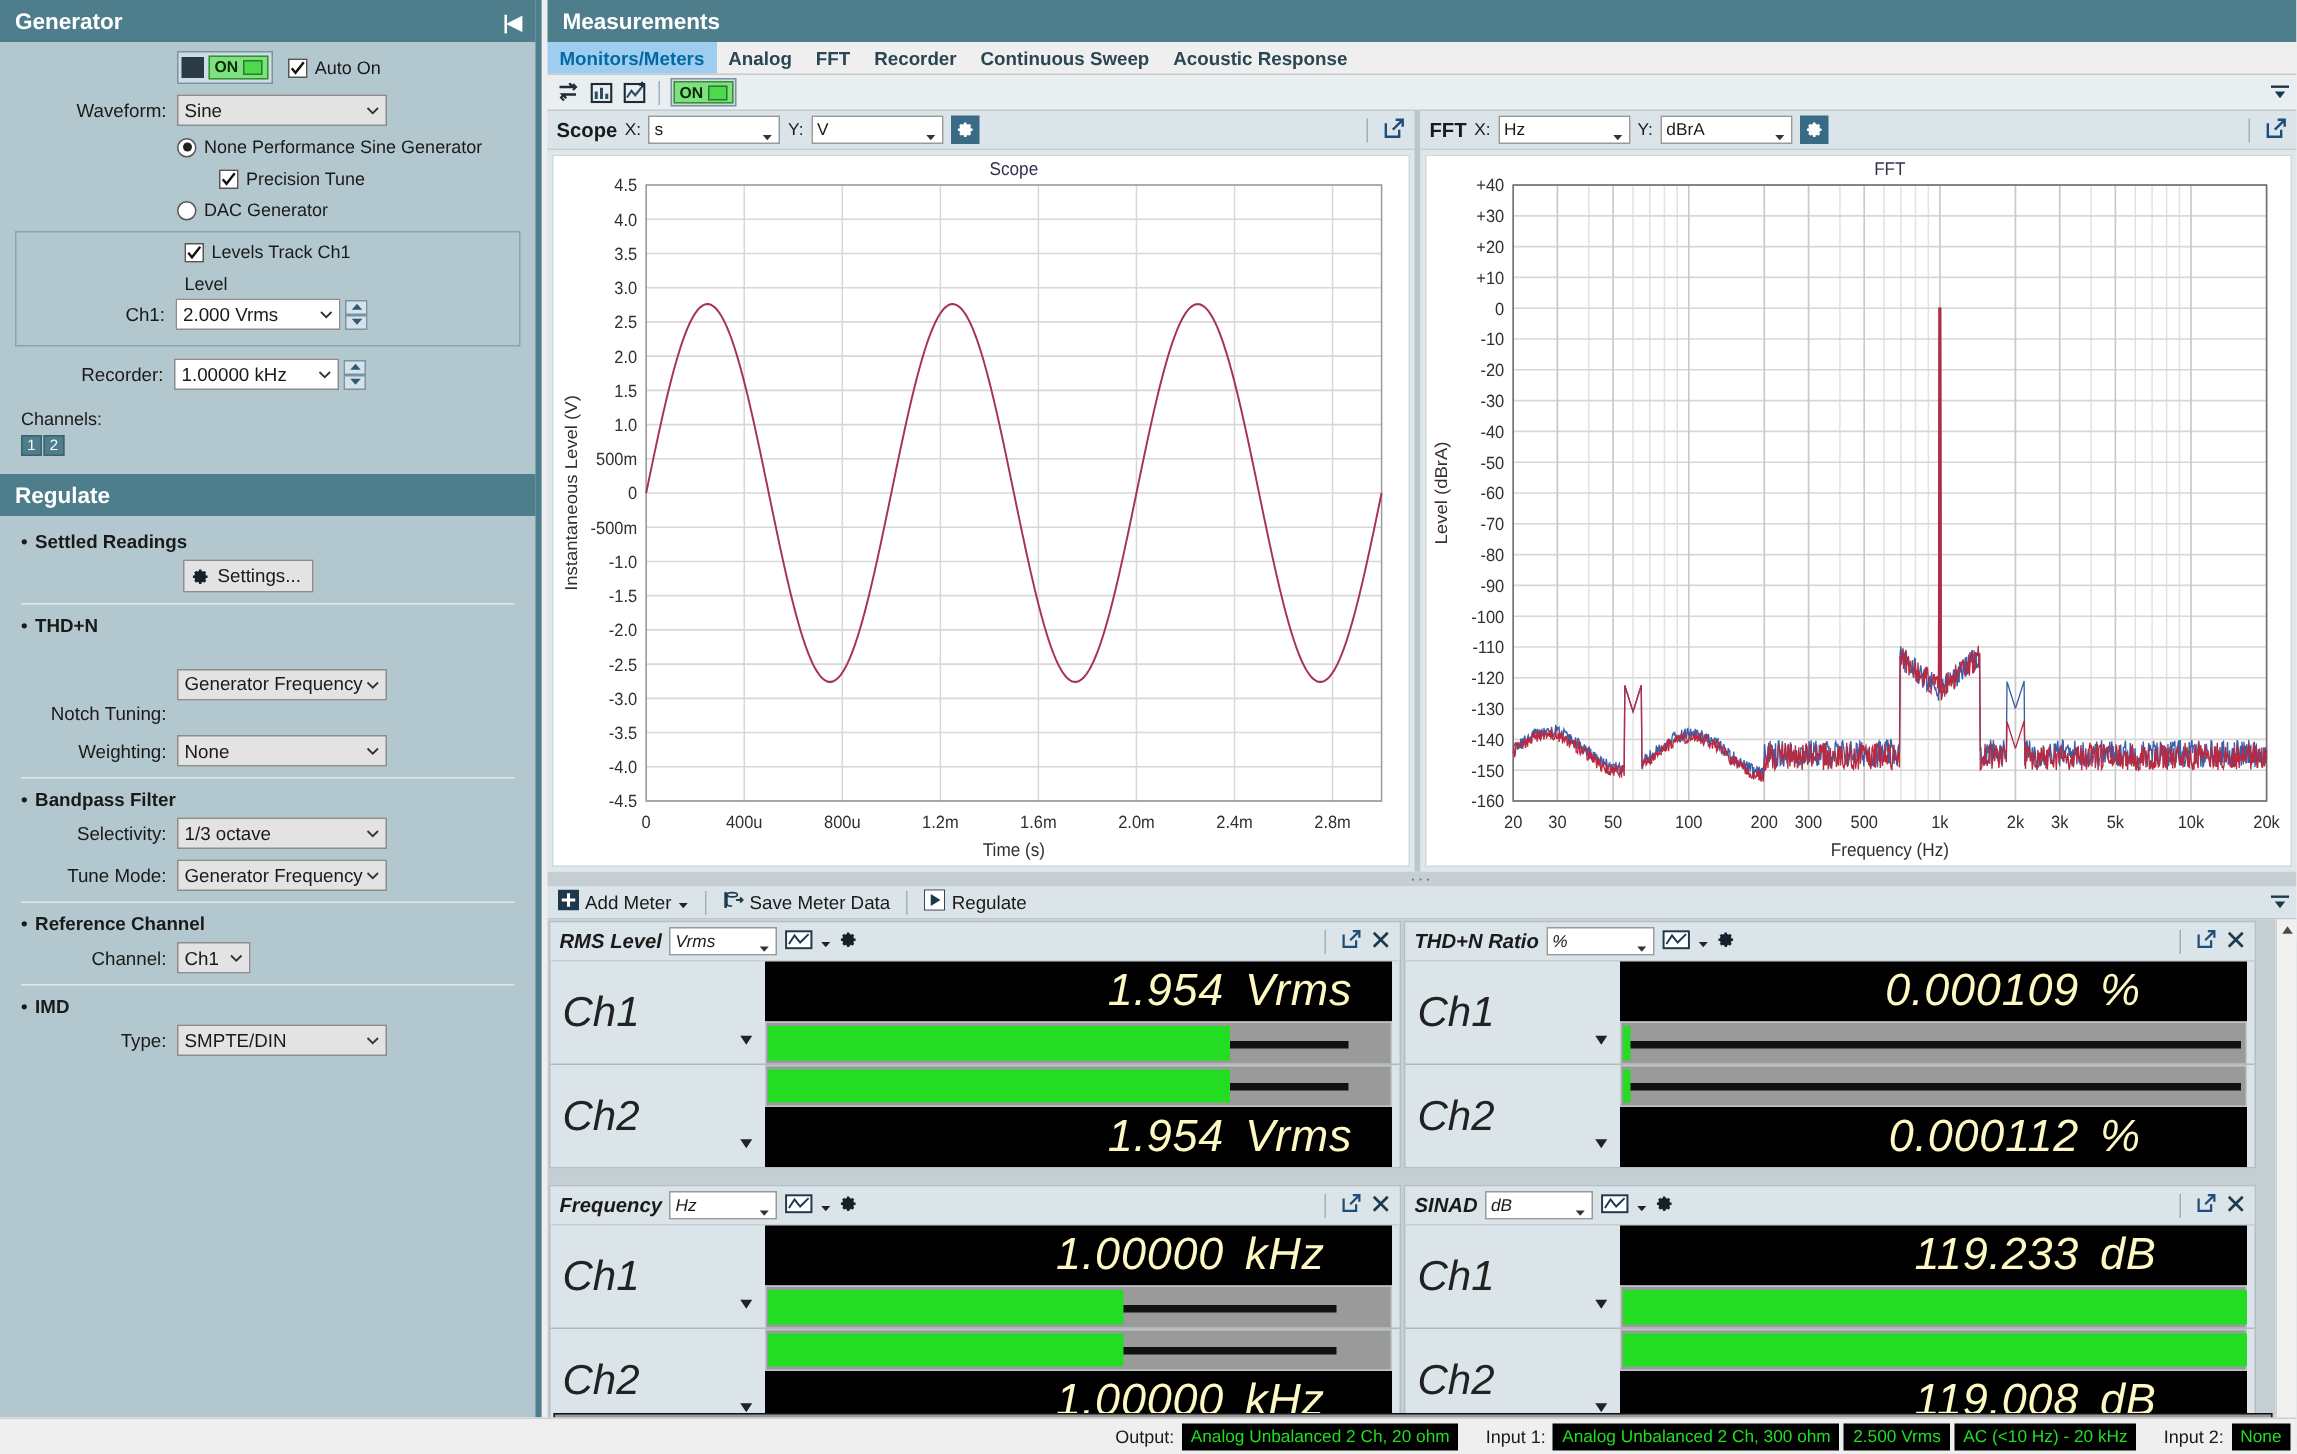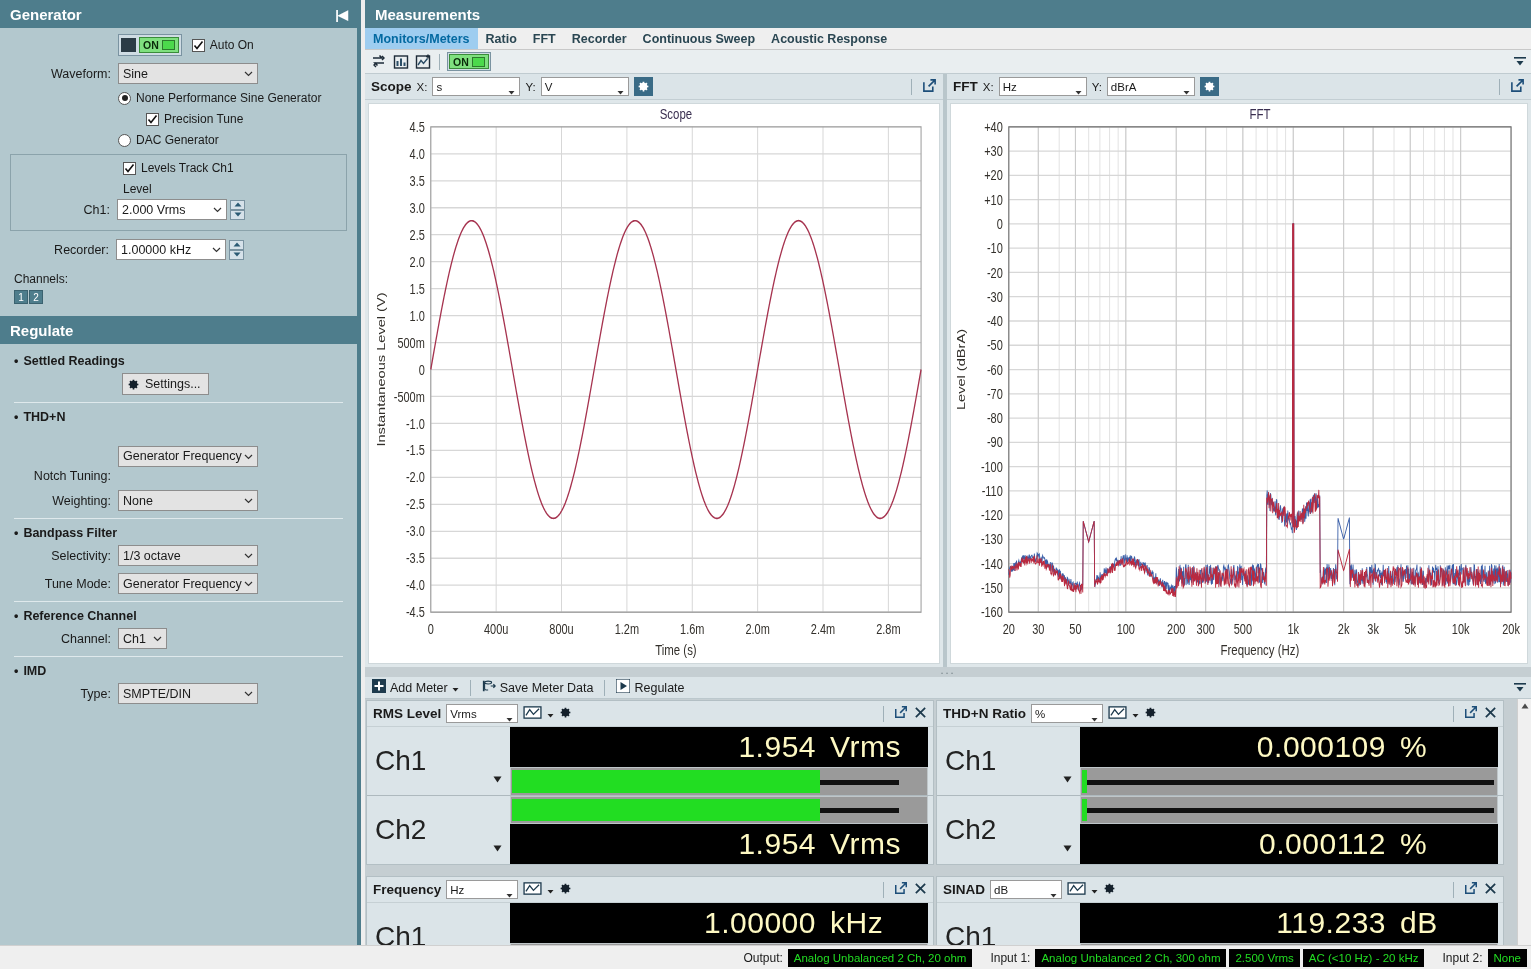--- a/index.html
+++ b/index.html
@@ -64,21 +64,21 @@
   .tab.active { background:#9ecdf0; color:#0369a1; }
   #m-toolbar { height:24px; background:#e9eef0; display:flex; align-items:center;
     padding:0 4px; gap:3px; position:relative; border-bottom:1px solid #c0cbd0;}
   .tb-ic { width:19px;height:19px;border:1px solid transparent; display:flex;
     align-items:center; justify-content:center; }
   .sepv { width:1px;height:16px;background:#9fb0b8;margin:0 4px;}
   .collapse-strip { position:absolute; right:2px; top:0; width:18px; height:100%;
     display:flex; align-items:center; justify-content:center; }
 
   
-  #graphs { display:flex; height:593px; background:#dfe7ea; }
+  #graphs { display:flex; height:507px; background:#dfe7ea; }
   .gpanel { background:#dfe7ea; display:flex; flex-direction:column; }
   .ghead { height:26px; background:#dbe4e8; display:flex; align-items:center;
     padding:0 6px; gap:5px; border-bottom:1px solid #c3ced3; }
   .ghead .gname { font-weight:bold; font-size:13.5px; }
   .ghead .axl { font-size:11.5px; }
   .minisel { width:88px; height:19px; background:#fff; border:1px solid #9a9a9a;
     font-size:11.5px; display:flex; align-items:center; padding:0 3px;
     position:relative; }
   .minisel .tri { position:absolute; right:4px; top:7px; }
   .gear { width:19px;height:19px;background:#3a6b86;display:flex;
@@ -90,21 +90,21 @@
      justify-content:center; }
   .hsplit .grip { font-size:11px; color:#58686e; letter-spacing:2px; line-height:4px;}
 
   
   #meters-tb { height:22px; background:#dbe4e8; display:flex; align-items:center;
     padding:0 4px; gap:4px; border-bottom:1px solid #bcc8cd;}
   .mtb-item { display:flex; align-items:center; gap:4px; font-size:12.5px; padding:0 3px;}
   #meters-area { display:flex; flex-wrap:wrap; height:352px; position:relative;
     background:#c5ced2; }
   .meter { width:568px; height:165px; background:#dbe4e8; border:1px solid #b3bfc4;
-    margin:1px; display:flex; flex-direction:column; }
+    margin:1px; display:flex; flex-direction:column;font-style:italic; }
   .mhead { height:26px; display:flex; align-items:center; padding:0 6px; gap:5px;
     background:#dbe4e8; border-bottom:1px solid #c6d0d4; }
   .mhead .mname { font-weight:bold; font-size:13.5px; }
   .mhead .right { margin-left:auto; display:flex; align-items:center; gap:6px;}
   .mbody { flex:1; display:flex; flex-direction:column; padding:0; }
   .mrow { flex:1; display:flex; align-items:stretch; position:relative; }
   .mrow.r1 { border-bottom:1px solid #aeb9be; }
   .chsel { width:143px; display:flex; align-items:center; padding-left:8px;
      font-size:28px; color:#222; position:relative; }
   .chsel .tri { position:absolute; right:8px; top:50%; margin-top:-3px;}
@@ -370,21 +370,21 @@
 
     <div id="meas-title">
       <span>Measurements</span>
     </div>
 
     <div id="tabs">
       <div class="tab active">
           <span>Monitors/Meters</span>
         </div>
       <div class="tab">
-          <span>Ratio</span>
+          <span>Analog</span>
         </div>
       <div class="tab">
           <span>FFT</span>
         </div>
       <div class="tab">
           <span>Recorder</span>
         </div>
       <div class="tab">
           <span>Continuous Sweep</span>
         </div>

